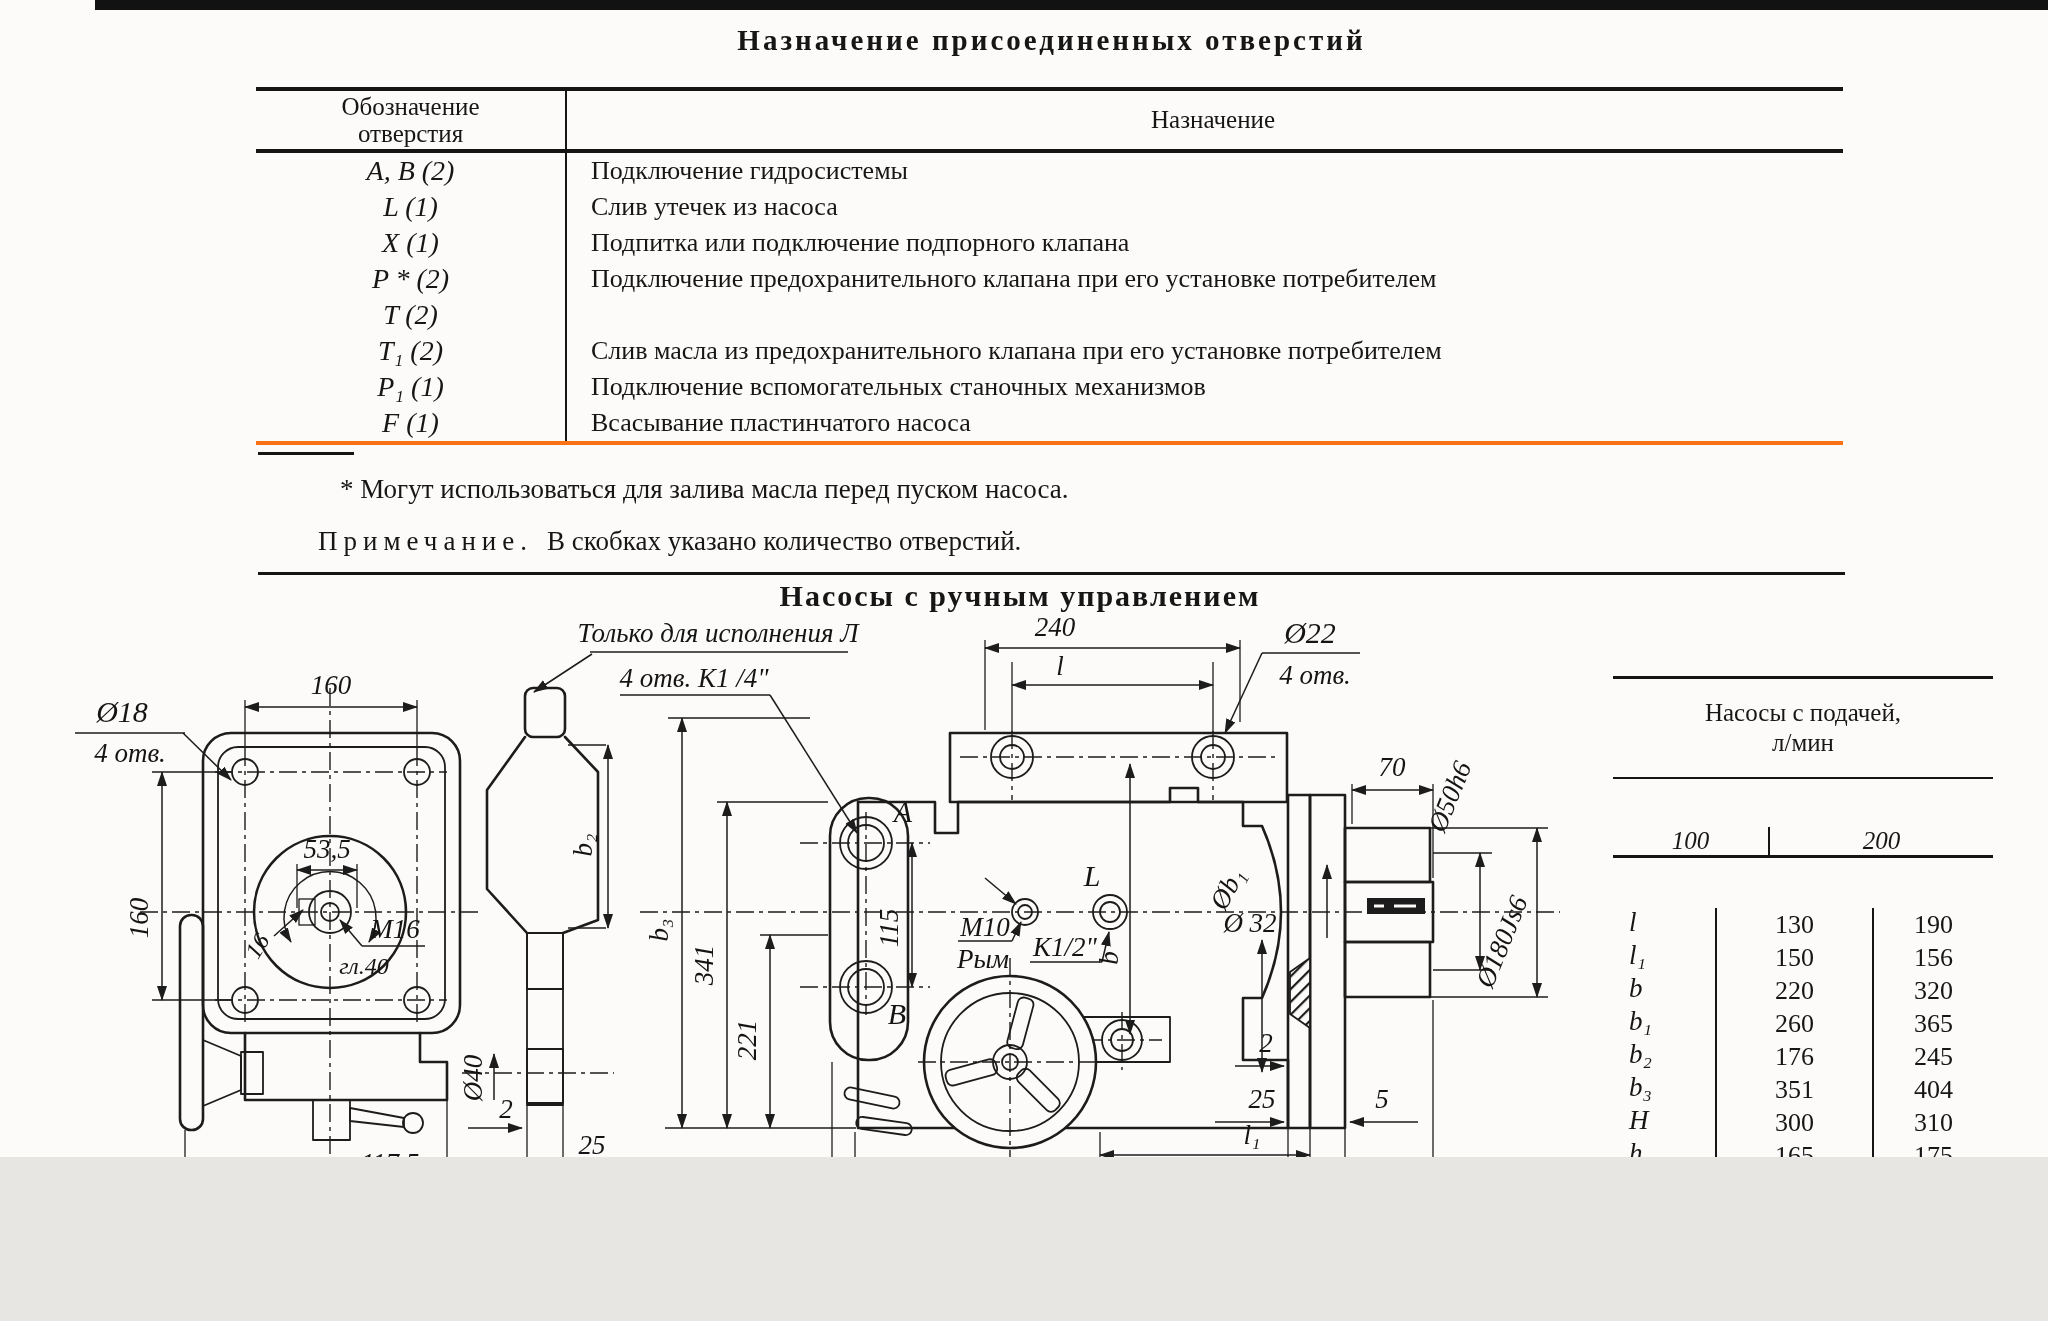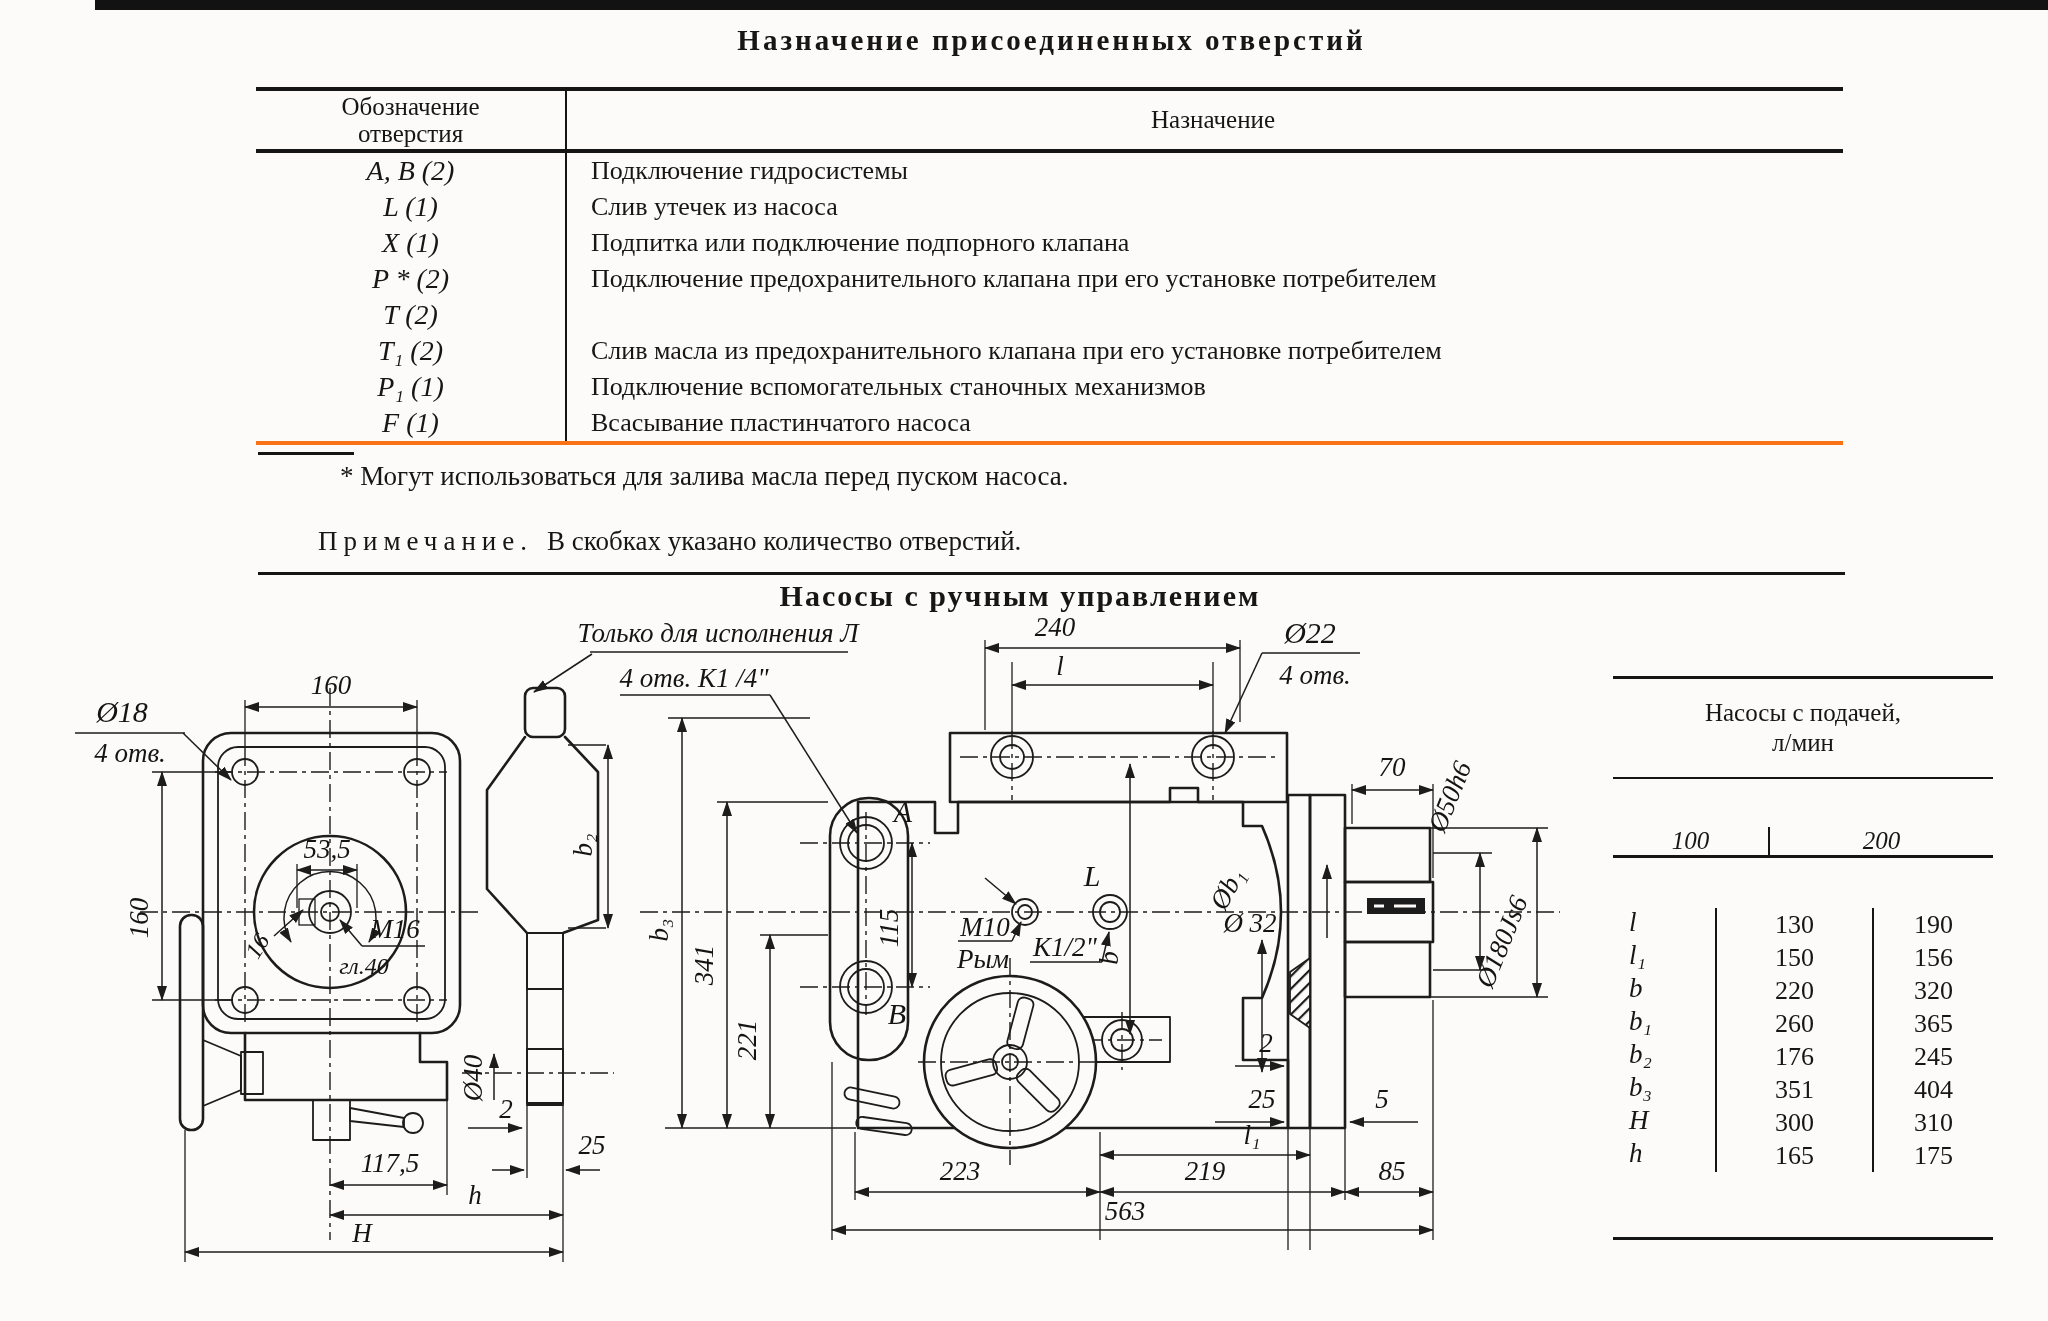--- a/index.html
+++ b/index.html
@@ -1,36 +1,36 @@
 <!DOCTYPE html>
 <html><head>
 <meta charset="utf-8">
 <style>
   html,body{margin:0;padding:0;background:#e8e6e2;}
-  #page{position:relative;width:2048px;height:1321px;background:#fcfbf9;overflow:hidden;
+  #page{position:relative;width:2048px;height:1157px;background:#fcfbf9;overflow:hidden;
         font-family:"Liberation Serif",serif;color:#161616;}
   .abs{position:absolute;}
   #topstrip{left:95px;top:0;width:1953px;height:10px;background:#121212;}
   
   #tbl-title{left:258px;top:24px;width:1587px;text-align:center;font-weight:bold;
              font-size:29px;letter-spacing:3px;}
   #toptable{left:256px;top:87px;width:1587px;border-top:4px solid #151515;}
   .trow{display:flex;align-items:center;}
   .thead{height:58px;border-bottom:4px solid #151515;}
   .c1{width:309px;flex:none;text-align:center;}
   .c2{flex:1;border-left:2px solid #151515;align-self:stretch;display:flex;align-items:center;
       padding-left:24px;}
   .thead .c1{font-size:25px;line-height:27px;}
   .thead .c2{justify-content:center;padding-left:16px;font-size:25px;}
   .drow{height:36px;}
   .drow .c1{font-style:italic;font-size:28px;}
   .drow .c2{font-size:26px;}
   #toptable .last{border-bottom:4px solid #f97316;}
   #fnline{left:258px;top:452px;width:96px;height:3px;background:#151515;}
-  #footnote{left:340px;top:461px;font-size:27px;}
+  #footnote{left:340px;top:474px;font-size:27px;}
   #note{left:318px;top:526px;font-size:27px;}
   #note .nlabel{letter-spacing:6px;margin-right:14px;margin-top:24px;}
   #fullline{left:258px;top:572px;width:1587px;height:3px;background:#151515;}
   #heading{left:600px;top:579px;width:840px;text-align:center;font-weight:bold;
            font-size:30px;letter-spacing:2px;}
   
   #dimtable{left:1613px;top:676px;width:380px;height:564px;border-top:3px solid #151515;
             border-bottom:3px solid #151515;box-sizing:border-box;font-size:26px;}
   .dthead{display:flex;height:176px;border-bottom:3px solid #151515;}
   .dc1{width:86px;flex:none;border-right:2px solid #151515;display:flex;flex-direction:column;

